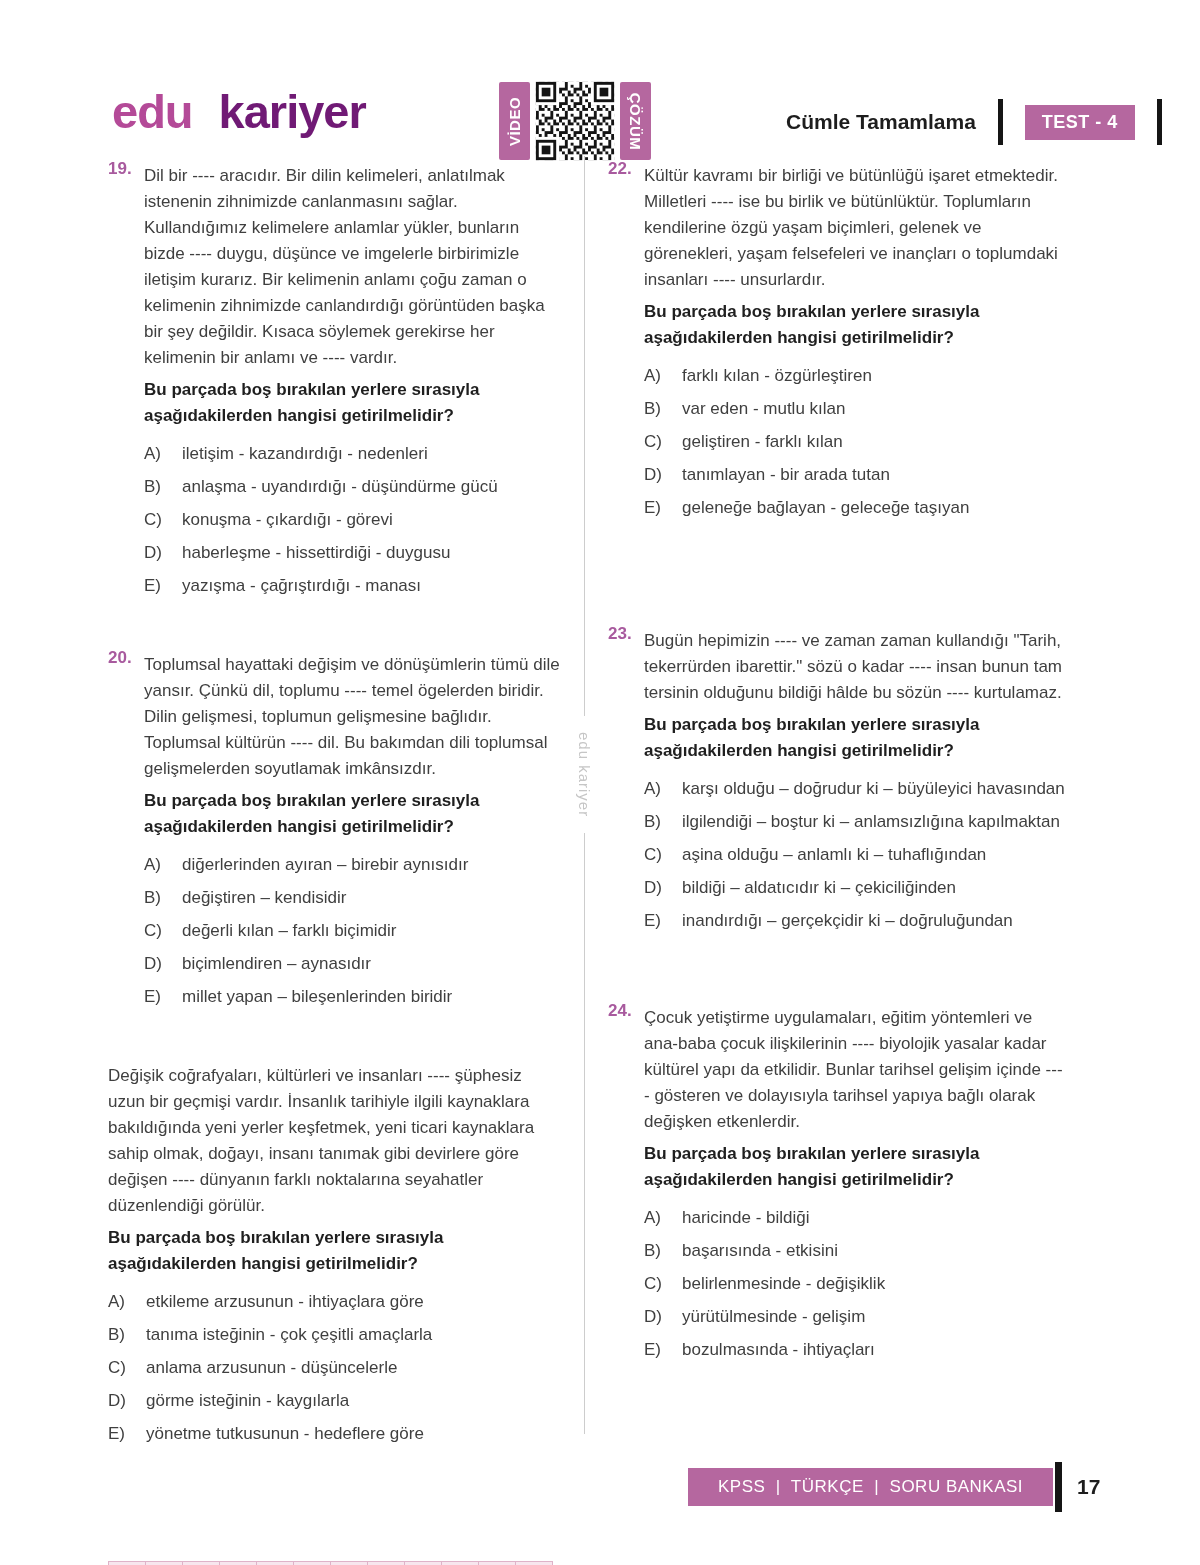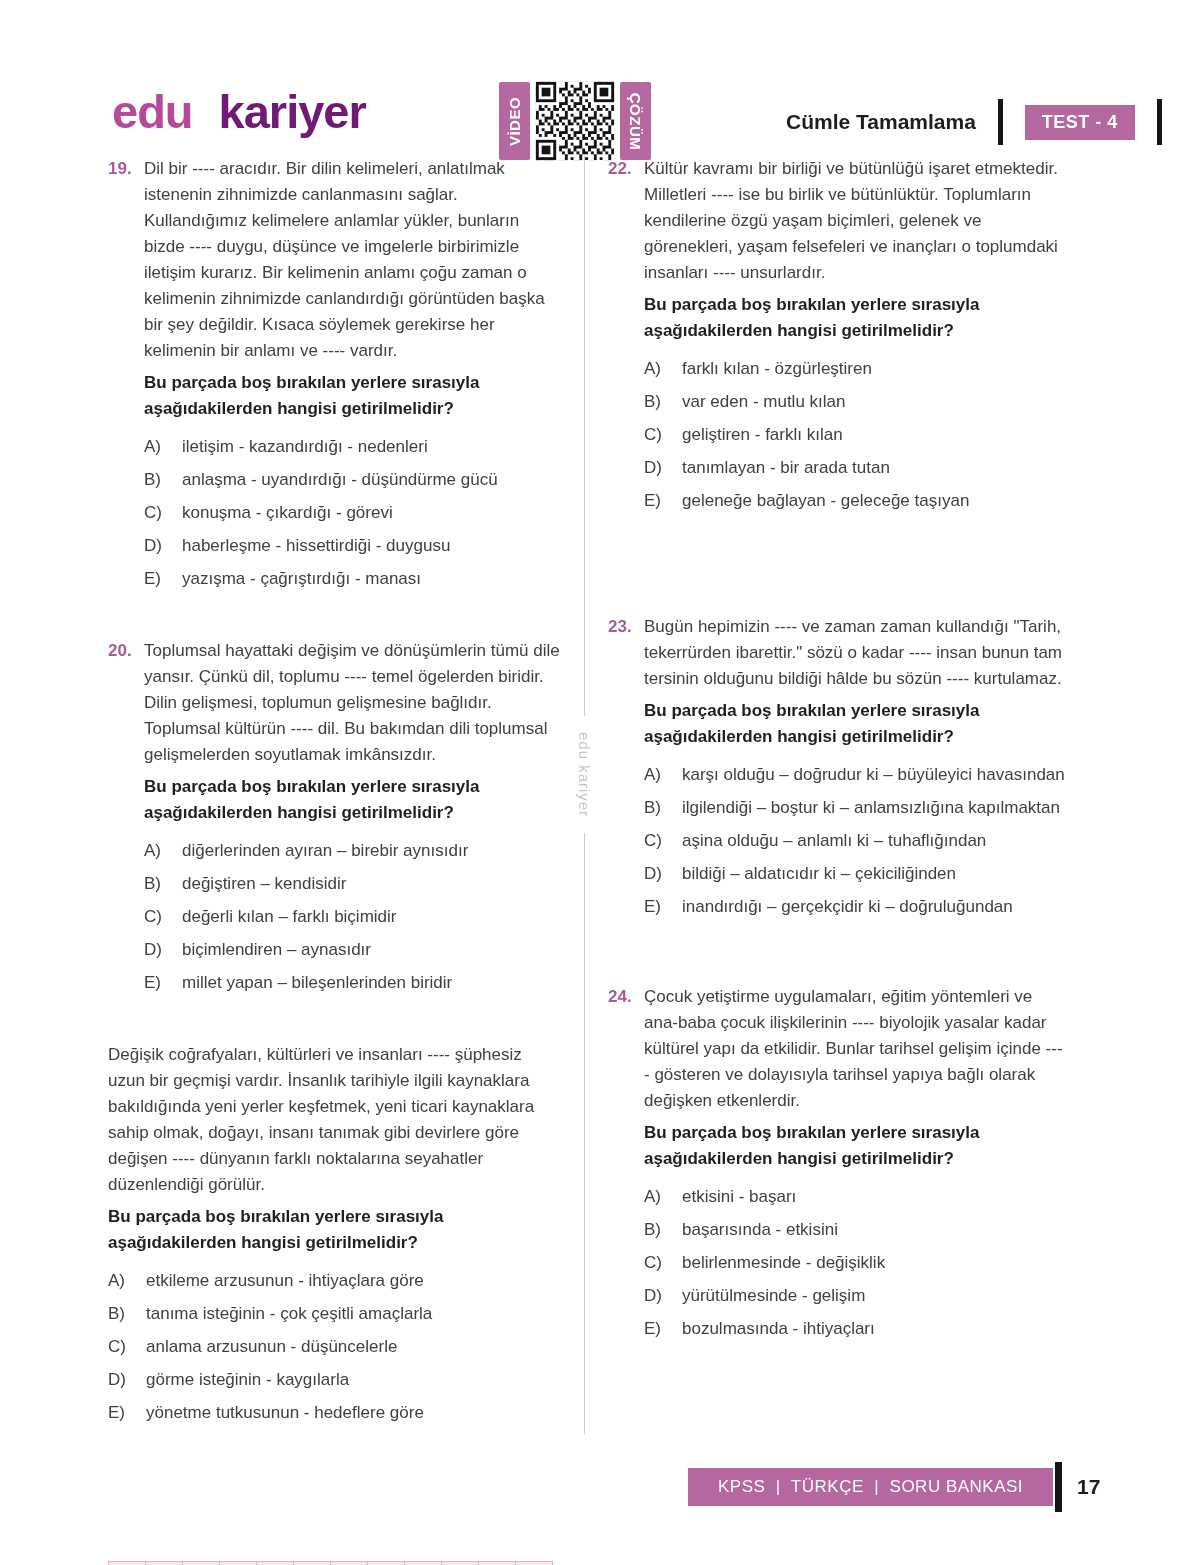--- a/index.html
+++ b/index.html
@@ -27,21 +27,21 @@
   .columns { position:absolute; left:108px; top:156px; width:957px; display:flex; }
   .col-left  { width:452px; }
   .col-gap   { width:48px; position:relative; height:1278px; }
   .col-right { width:457px; }
   .divider { position:absolute; left:50%; top:0; width:1px; height:100%; background:#cdcdcd; }
   .watermark { position:absolute; top:560px; left:50%; transform:translateX(-50%); background:#fff; padding:16px 0; }
   .watermark span { display:block; writing-mode:vertical-rl; color:#c6c6c6; font-size:15px; letter-spacing:1px; }
   
   .question { display:flex; }
   .qnum { flex:none; width:36px; color:#a85a9e; font-weight:bold; font-size:17px; line-height:26px; }
-  .qcontent { flex:1; }
+  .qcontent { flex:1;margin-top:7px; }
   .qbody   { margin:0; font-size:17px; line-height:26px; color:#3f3f3f; }
   .qprompt { margin:6px 0 0 0; font-size:17px; line-height:26px; font-weight:bold; color:#1f1f1f; }
   .options { margin-top:12px; display:flex; flex-direction:column; gap:7px; }
   .option  { display:flex; font-size:17px; line-height:26px; }
   .olet { flex:none; width:38px; }
   .otxt { flex:1; }
   .mt-q20 { margin-top:46px; }
   .mt-q21 { margin-top:46px; }
   .mt-q23 { margin-top:100px; }
   .mt-q24 { margin-top:64px; }
@@ -275,21 +275,21 @@
     </section>
 
     <section class="question mt-q24">
       <div class="qnum">24.</div>
       <div class="qcontent">
         <p class="qbody">Çocuk yetiştirme uygulamaları, eğitim yöntemleri ve ana-baba çocuk ilişkilerinin ---- biyolojik yasalar kadar kültürel yapı da etkilidir. Bunlar tarihsel gelişim içinde ---- gösteren ve dolayısıyla tarihsel yapıya bağlı olarak değişken etkenlerdir.</p>
         <p class="qprompt">Bu parçada boş bırakılan yerlere sırasıyla aşağıdakilerden hangisi getirilmelidir?</p>
         <div class="options">
           <div class="option">
               <span class="olet">A)</span>
-              <span class="otxt">etkisini - başarı</span>
+              <span class="otxt">haricinde - bildiği</span>
             </div>
           <div class="option">
               <span class="olet">B)</span>
               <span class="otxt">başarısında - etkisini</span>
             </div>
           <div class="option">
               <span class="olet">C)</span>
               <span class="otxt">belirlenmesinde - değişiklik</span>
             </div>
           <div class="option">

